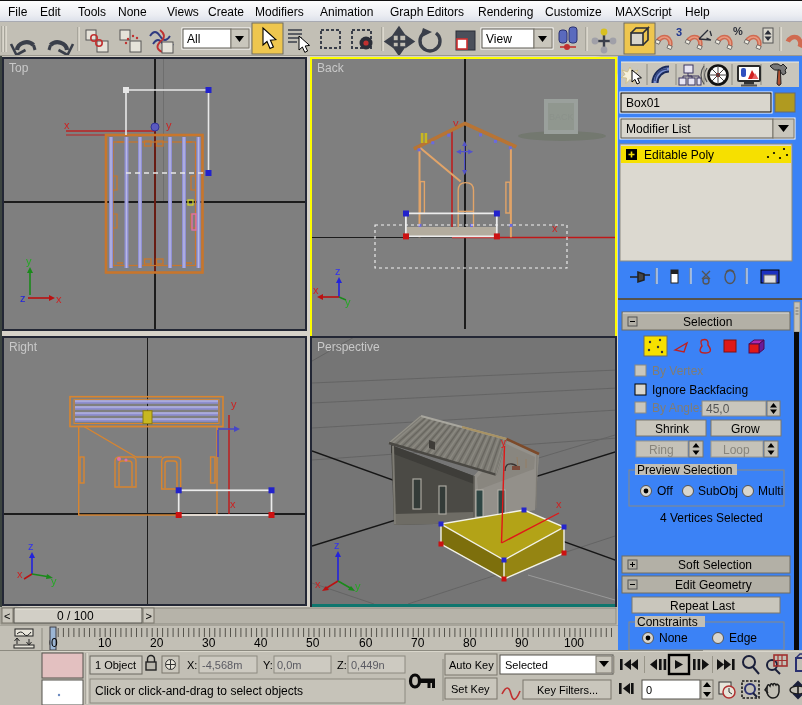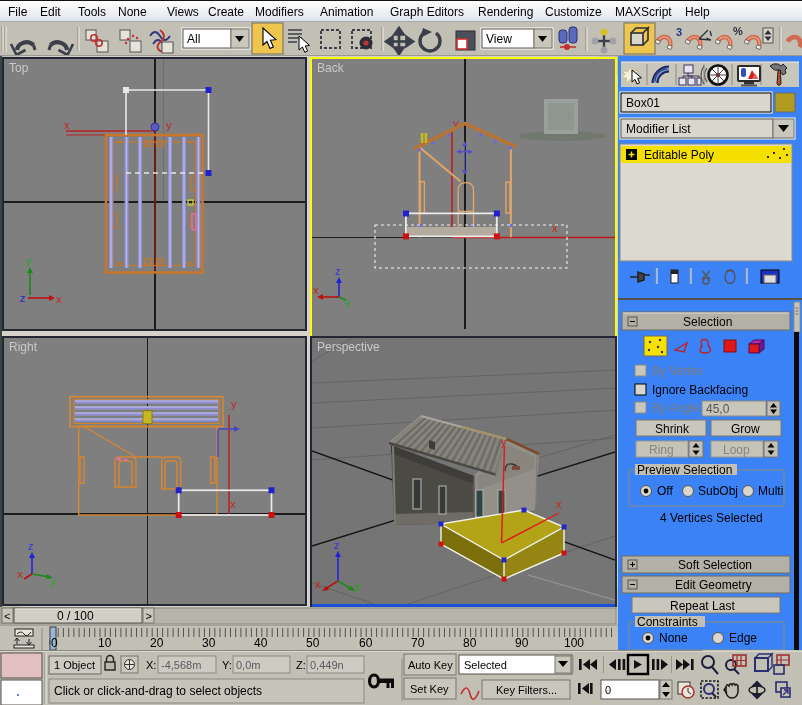--- a/index.html
+++ b/index.html
@@ -22,21 +22,21 @@
 .vp.active { border:2px solid #fcfc00; }
 .vplabel { position:absolute; left:5px; top:2px; color:#c9c9c9; font-size:12px; }
 
 #timeslider { left:0; top:607px; width:618px; height:18px; background:#c2bfb5; }
 
 #ruler { left:0; top:625px; width:618px; height:25px; background:#c2bfb5; }
 
 #cmdpanel { left:618px; top:56px; width:184px; height:594px; background:#3b82f6; }
 
 #statusbar { left:0; top:650px; width:703px; height:55px; background:#c2bfb5;
-  border-top:1px solid #8c8a80; }
+  border-top:1px solid #8c8a80;padding-left:41px; }
 </style>
 </head>
 <body>
 <div id="root">
   <div id="menubar" class="abs">
     <span style="left:8px">File</span>
       <span style="left:40px">Edit</span>
     <span style="left:78px">Tools</span>
       <span style="left:118px">None</span>
     <span style="left:167px">Views</span>
@@ -405,21 +405,21 @@
 <path d="M28,214 l-3,6 h6 z" fill="#2222dd"></path>
 <text x="24" y="212" fill="#3333ee">z</text>
 <line x1="28" y1="236" x2="20" y2="241" stroke="#bb1111" stroke-width="1.5"></line>
 <text x="13" y="240" fill="#cc2222">x</text>
 <line x1="28" y1="236" x2="46" y2="239" stroke="#1a8a1a" stroke-width="1.5"></line>
 <path d="M49,240 l-6,-4 l-1,5 z" fill="#1a8a1a"></path>
 <text x="47" y="247" fill="#22aa22">y</text>
 </g>
 </svg>
     </div>
-    <div class="vp" style="left:310px;top:280px;width:307px;height:280px;background:#1d4ed8">
+    <div class="vp" style="left:310px;top:280px;width:307px;height:280px;background:#0f766e">
       <div class="vplabel">Perspective</div>
       <svg id="svgpersp" width="303" height="266">
 <rect x="0" y="0" width="303" height="266" fill="#757575"></rect>
 <g stroke="#646464" stroke-width="1" fill="none">
 <line x1="0" y1="23" x2="44" y2="-2"></line>
 <line x1="0" y1="45" x2="306" y2="32"></line>
 <line x1="0" y1="65" x2="306" y2="50"></line>
 <line x1="0" y1="90" x2="306" y2="72"></line>
 <line x1="0" y1="122" x2="306" y2="100"></line>
 <line x1="96" y1="266" x2="303" y2="198"></line>

